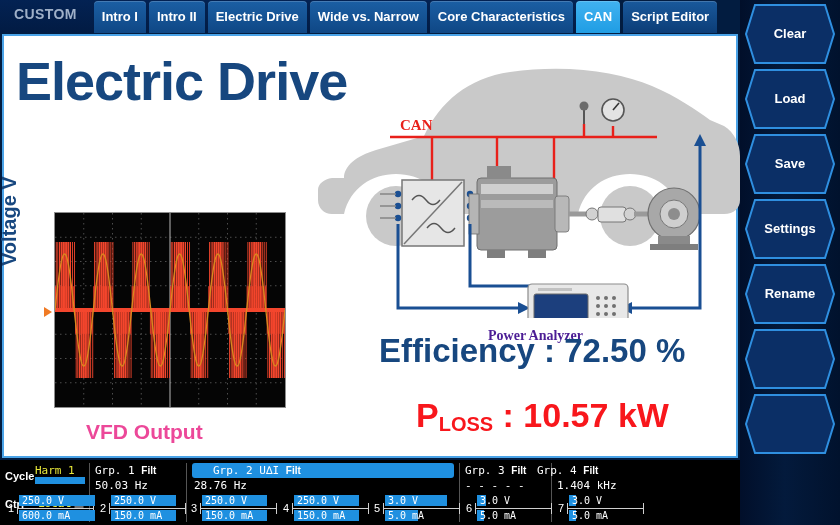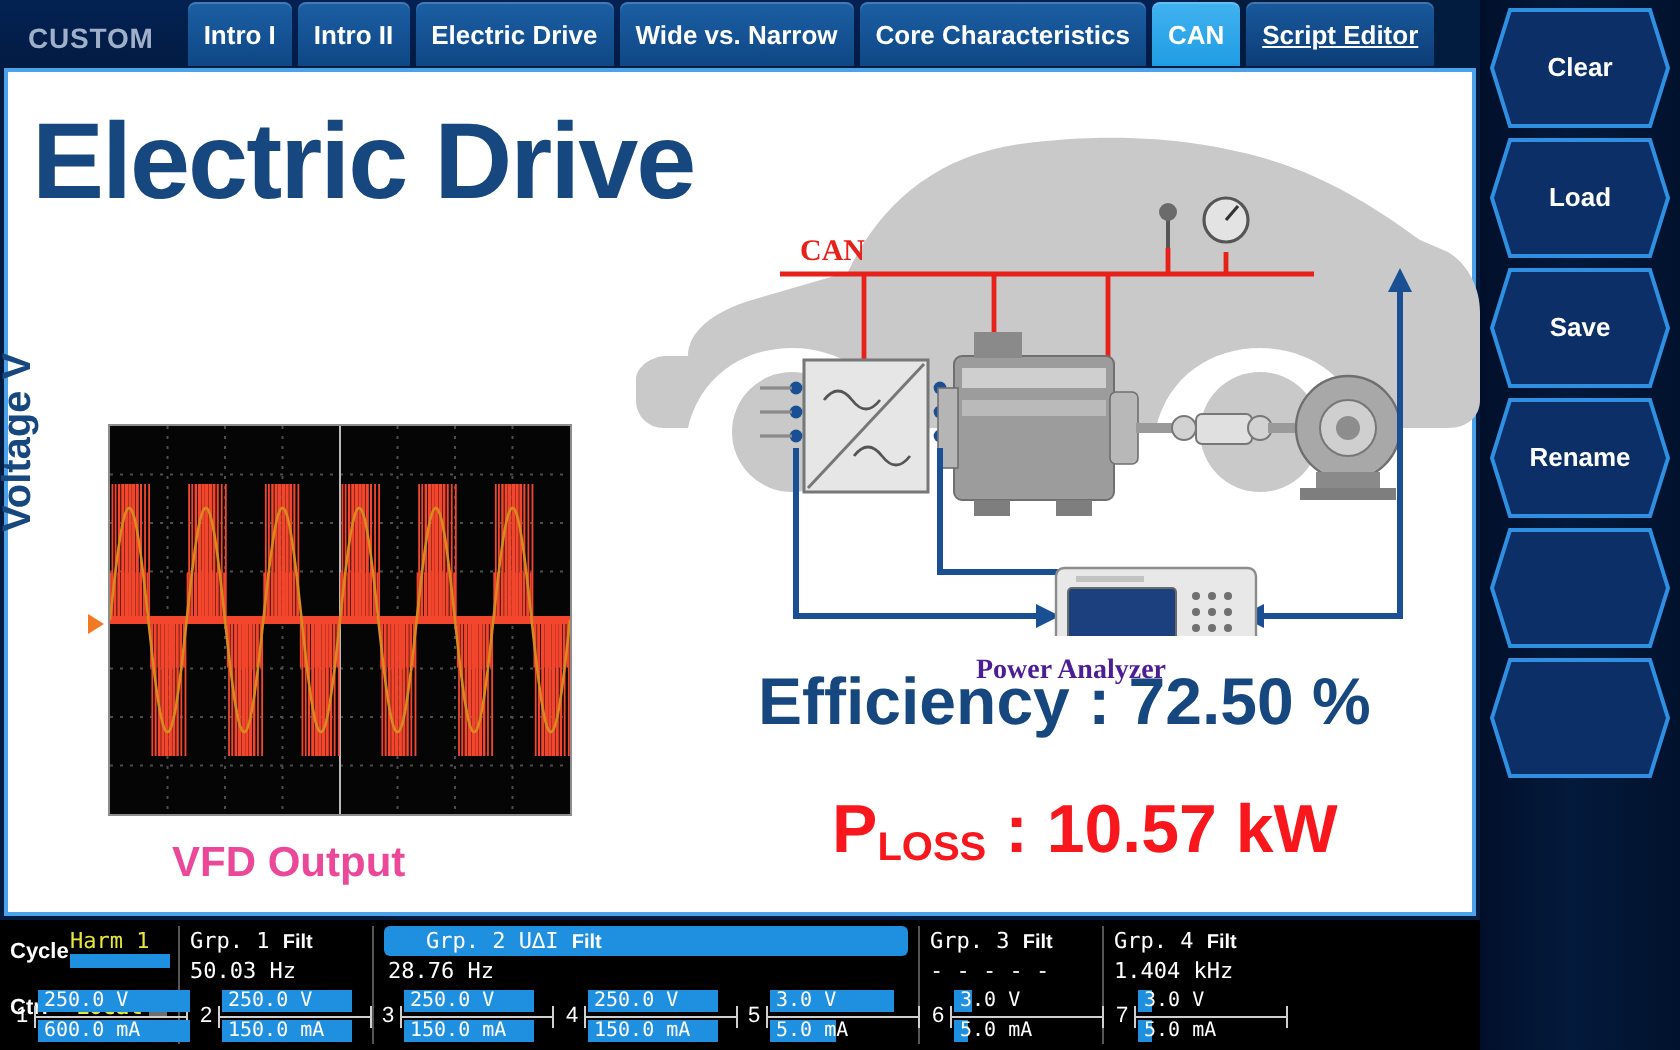--- a/index.html
+++ b/index.html
@@ -7,40 +7,39 @@
   body {
     font-family: "Liberation Sans", sans-serif;
     background:#02204a;
   }
   #app { position:relative; width:840px; height:525px; background:#021c40; }
 
   
   #tabbar {
     position:absolute; left:0; top:0; width:599px; height:33px;
     background: linear-gradient(180deg,#032253 0%, #021b43 100%);
-    display:flex; align-items:flex-end; gap:3px; padding-left:6px;
+    display:flex; align-items:center; gap:3px; padding-left:6px;
   }
   .custom-label {
     color:#9fb0c8; font-size:14px; font-weight:600; letter-spacing:.4px;
     padding: 0 14px 6px 8px; white-space:nowrap;
   }
   .tab {
     height:27px; display:flex; align-items:center; justify-content:center;
     padding:16px 8px; color:#ffffff; font-size:13px; font-weight:700;
     background: linear-gradient(180deg,#1b5fa4 0%, #0f4785 100%);
     border-radius:4px 4px 0 0; white-space:nowrap;
     box-shadow: inset 0 1px 0 rgba(255,255,255,.18);
   }
   .tab.selected {
     background: linear-gradient(180deg,#41b2f0 0%, #1f9de4 100%);
     color:#ffffff;
   }
   .tab.script {
     background: linear-gradient(180deg,#19599c 0%, #0c3d77 100%);
-    text-decoration: underline;
   }
 
   
   #content {
     position:absolute; left:2px; top:34px; width:736px; height:424px;
     background:#ffffff; border:2px solid #4aa3e8;
   }
   #title {
     position:absolute; left:12px; top:18px;
     font-size:54px; font-weight:700; color:#17477f; letter-spacing:-1px;
@@ -606,21 +605,21 @@
 
     <div class="grp-title" style="left:95px; top:4px;">Grp.  1 <span class="filt">Filt</span></div>
     <div class="grp-val" style="left:95px; top:19px;">50.03  Hz</div>
 
     <div class="grp-title hl" style="left:192px; top:3px; width:262px;">Grp.  2 U∆I <span class="filt">Filt</span></div>
     <div class="grp-val" style="left:194px; top:19px;">28.76  Hz</div>
 
     <div class="grp-title" style="left:465px; top:4px;">Grp.  3 <span class="filt">Filt</span></div>
     <div class="grp-val" style="left:465px; top:19px;">- - - - -</div>
 
-    <div class="grp-title" style="left:557px; top:4px;">Grp.  4 <span class="filt">Filt</span></div>
+    <div class="grp-title" style="left:537px; top:4px;">Grp.  4 <span class="filt">Filt</span></div>
     <div class="grp-val" style="left:557px; top:19px;">1.404  kHz</div>
 
     <div id="chan-host">
         <div class="ch" style="left: 8px; top: 34px;">
           <span class="num">1</span>
           <span class="cap-l"></span>
           <span class="rail"></span>
           <span class="cap-r"></span>
           <span class="row top" style="width:86%">250.0 V</span>
           <span class="row bot" style="width:86%">600.0 mA</span>
@@ -692,28 +691,34 @@
     <div class="skey">
       <svg class="bg" viewBox="0 0 92 62" preserveAspectRatio="none">
         <polygon points="11,2 81,2 90,31 81,60 11,60 2,31" fill="#0b2f66" stroke="#2f8fe0" stroke-width="2"></polygon>
       </svg>
       <span class="txt">Save</span>
     </div>
     <div class="skey">
       <svg class="bg" viewBox="0 0 92 62" preserveAspectRatio="none">
         <polygon points="11,2 81,2 90,31 81,60 11,60 2,31" fill="#0b2f66" stroke="#2f8fe0" stroke-width="2"></polygon>
       </svg>
-      <span class="txt">Rename</span>
+      <span class="txt">Settings</span>
     </div>
     <div class="skey">
       <svg class="bg" viewBox="0 0 92 62" preserveAspectRatio="none">
         <polygon points="11,2 81,2 90,31 81,60 11,60 2,31" fill="#0b2f66" stroke="#2f8fe0" stroke-width="2"></polygon>
       </svg>
+      <span class="txt">Rename</span>
     </div>
     <div class="skey">
       <svg class="bg" viewBox="0 0 92 62" preserveAspectRatio="none">
         <polygon points="11,2 81,2 90,31 81,60 11,60 2,31" fill="#0b2f66" stroke="#2f8fe0" stroke-width="2"></polygon>
       </svg>
+    </div>
+    <div class="skey">
+      <svg class="bg" viewBox="0 0 92 62" preserveAspectRatio="none">
+        <polygon points="11,2 81,2 90,31 81,60 11,60 2,31" fill="#0b2f66" stroke="#2f8fe0" stroke-width="2"></polygon>
+      </svg>
       <span class="txt"></span>
     </div>
   </div>
 
 </div>
 
 </body></html>

